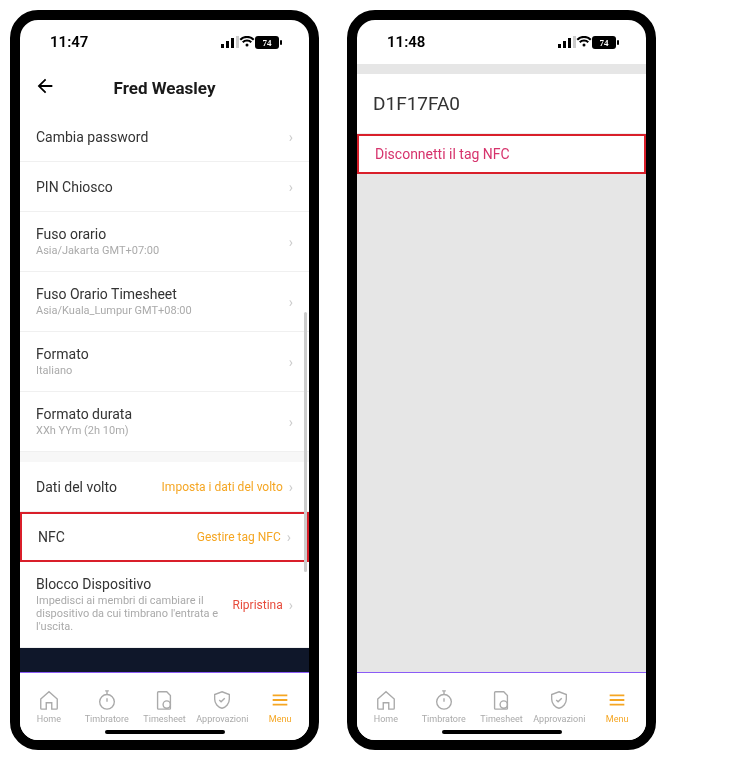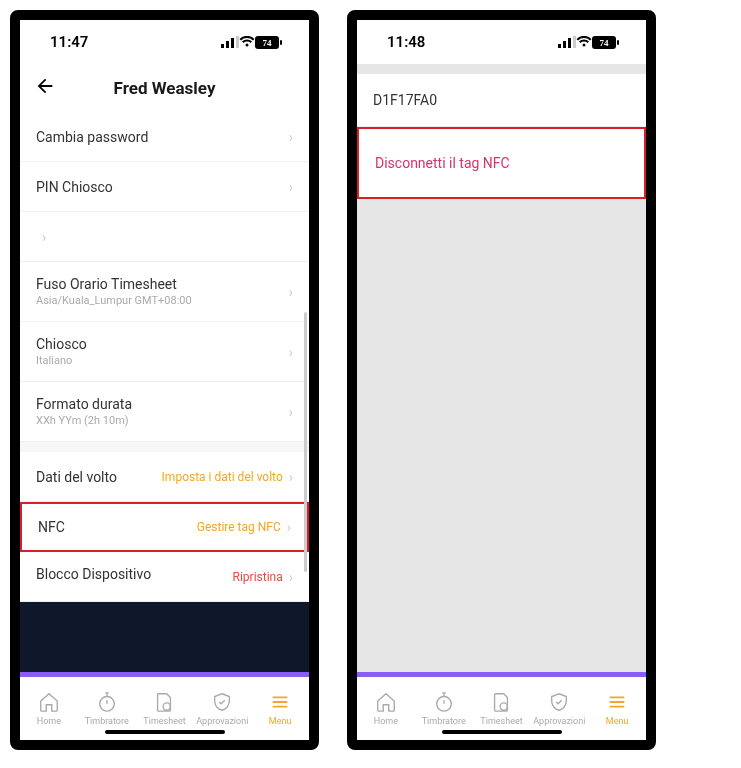--- a/index.html
+++ b/index.html
@@ -7,21 +7,21 @@
     font-family: -apple-system, BlinkMacSystemFont, "Segoe UI", Roboto, sans-serif;
     background: #fff;
     display: flex;
     gap: 28px;
     padding: 10px;
   }
   .phone {
     width: 309px;
     height: 740px;
     border: 10px solid #000;
-    border-radius: 8px;
+    border-radius: 28px;
     background: #fff;
     position: relative;
     overflow: hidden;
     display: flex;
     flex-direction: column;
   }
   .status-bar {
     height: 44px;
     display: flex;
     align-items: center;
@@ -84,21 +84,21 @@
     width: 16px; height: 16px; border: 1px solid #bbb; border-radius: 50%;
     display: inline-flex; align-items: center; justify-content: center;
     font-size: 10px; color: #bbb; font-style: italic; font-family: serif;
   }
   .gap { height: 10px; background: #f7f7f7; }
   .action-text { font-size: 12px; color: #f5a623; }
   .action-danger { font-size: 12px; color: #e74c3c; }
   .highlight-red { border: 2.5px solid #d91f2a; }
   .tab-bar {
     height: 68px;
-    border-top: 5px solid #8b5cf6;
+    border-top: 1px solid #8b5cf6;
     display: flex;
     background: #fff;
   }
   .tab {
     flex: 1;
     display: flex;
     flex-direction: column;
     align-items: center;
     justify-content: center;
     gap: 3px;
@@ -113,27 +113,27 @@
     left: 50%;
     transform: translateX(-50%);
     width: 120px;
     height: 4px;
     background: #000;
     border-radius: 3px;
   }
   .nfc-id-row {
     background: #fff;
     padding: 18px 16px;
-    font-size: 14px;
+    font-size: 19px;
     color: #333;
     border-bottom: 1px solid #eee;
   }
   .disconnect-row {
     background: #fff;
-    padding: 26px 16px;
+    padding: 10px 16px;
     font-size: 14px;
     color: #d6336c;
   }
   .right-group { display: flex; align-items: center; }
   .scrollbar-hint {
     position: absolute;
     right: 2px;
     top: 200px;
     width: 3px;
     height: 260px;
@@ -185,34 +185,38 @@
       <span class="label">Cambia password</span>
       <span class="chevron">›</span>
     </div>
     <div class="list-item">
       <span class="label">PIN Chiosco</span>
       <span class="chevron">›</span>
     </div>
 
 
     <div class="list-item">
+      <div class="label-block">
+        <span class="label">Fuso orario</span>
+        <span class="sub">Asia/Jakarta GMT+07:00</span>
+      </div>
       <span class="chevron">›</span>
     </div>
 
     <div class="list-item">
       <div class="label-block">
         <span class="label">Fuso Orario Timesheet</span>
         <span class="sub">Asia/Kuala_Lumpur GMT+08:00</span>
       </div>
       <span class="chevron">›</span>
     </div>
 
     <div class="list-item">
       <div class="label-block">
-        <span class="label">Chiosco</span>
+        <span class="label">Formato</span>
         <span class="sub">Italiano</span>
       </div>
       <span class="chevron">›</span>
     </div>
 
     <div class="list-item">
       <div class="label-block">
         <span class="label">Formato durata</span>
         <span class="sub">XXh YYm (2h 10m)</span>
       </div>
@@ -233,20 +237,21 @@
       <span class="label">NFC</span>
       <div class="right-group">
         <span class="action-text">Gestire tag NFC</span>
         <span class="chevron">›</span>
       </div>
     </div>
 
     <div class="list-item" style="align-items:flex-start;">
       <div class="label-block" style="max-width:200px;">
         <span class="label">Blocco Dispositivo</span>
+        <span class="sub">Impedisci ai membri di cambiare il dispositivo da cui timbrano l'entrata e l'uscita.</span>
       </div>
       <div class="right-group" style="align-self:center;">
         <span class="action-danger">Ripristina</span>
         <span class="chevron">›</span>
       </div>
     </div>
 
     <div class="scrollbar-hint"></div>
   </div>
 

